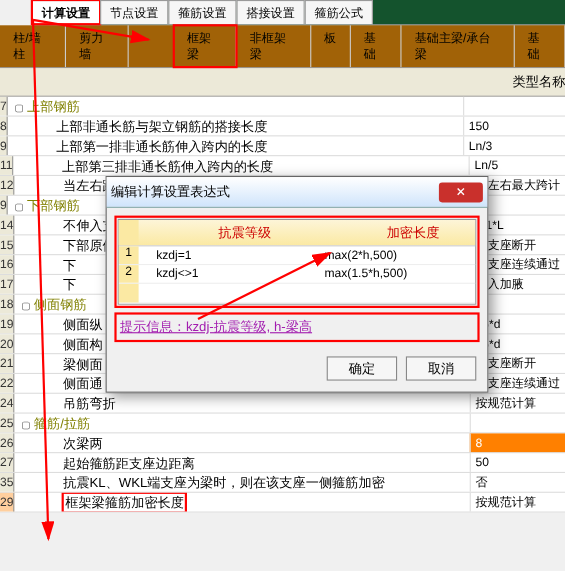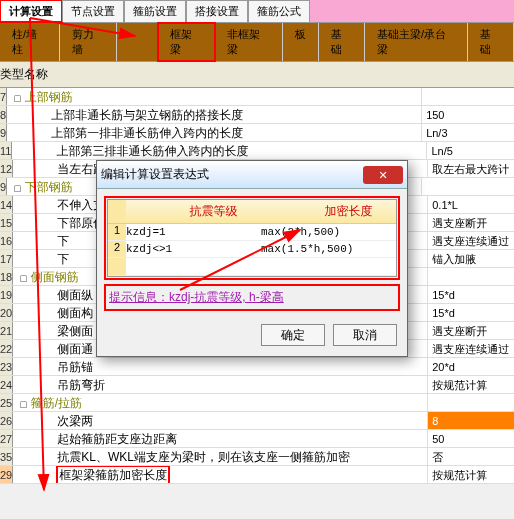--- a/index.html
+++ b/index.html
@@ -1,49 +1,49 @@
 <!DOCTYPE html>
 <html><head>
 <meta charset="utf-8">
 <style>
   * { margin: 0; padding: 0; box-sizing: border-box; }
   body { font-family: "Microsoft YaHei", SimSun, sans-serif; font-size: 12px; background: #f0f0f0; width: 514px; height: 519px; overflow: hidden; position: relative; }
-  .tabs { display: flex; background: #f9a8d4; border-bottom: 1px solid #999; }
+  .tabs { display: flex; background: #14532d; border-bottom: 1px solid #999; margin-left: 29px; }
   .tab { padding: 3px 8px; border: 1px solid #999; border-bottom: none; background: #f6f6f6; cursor: pointer; font-size: 11px; }
   .tab.active { background: #fff; font-weight: bold; }
   .tab.annot { outline: 2px solid red; outline-offset: -1px; }
   .subtabs { display: flex; background: #a16207; border-bottom: 1px solid #999; }
   .subtab { padding: 4px 12px; border-right: 1px solid #ccc; cursor: pointer; font-size: 11px; }
   .subtab.active { outline: 2px solid red; outline-offset: -1px; margin-left: 41px; }
-  .header-row { background: #ece9d8; text-align: left; padding: 4px 0; border-bottom: 1px solid #999; font-size: 12px; }
+  .header-row { background: #ece9d8; text-align: right; padding: 4px 0; border-bottom: 1px solid #999; font-size: 12px; }
   .tbl { display: block; background: #fff; }
   .trow { display: flex; border-bottom: 1px solid #ddd; height: 18px; line-height: 18px; }
   .rownum { width: 26px; text-align: center; background: #ece9d8; border-right: 1px solid #999; color: #333; font-size: 11px; }
   .rownum.hl { background: #ffcf9e; }
   .indent0 { padding-left: 6px; }
   .indent2 { padding-left: 44px; }
   .maincol { flex: 0 0 414px; overflow: hidden; white-space: nowrap; font-size: 12px; }
   .group { color: #808000; }
   .valcol { flex: 0 0 100px; border-left: 1px solid #ddd; padding-left: 4px; font-size:11px; overflow:hidden; white-space:nowrap;}
   .plus { color:#555; margin-right:3px; font-size:9px;}
   .annot-box { outline: 2px solid red; outline-offset: -1px; display: inline-block; padding: 0 2px;}
   .valcell-hl { background:#ff8000; color:#fff;}
   
-  .dialog { position:absolute; left:96px; top:160px; width:312px; background:#f0f0f0; border:1px solid #666; box-shadow: 4px 4px 12px rgba(0,0,0,.4); }
+  .dialog { position:absolute; left:96px; top:160px; width:348px; background:#f0f0f0; border:1px solid #666; box-shadow: 4px 4px 12px rgba(0,0,0,.4); }
   .dlg-title { height:28px; background:linear-gradient(#fff,#cfe4fb);display:flex;align-items:center;padding:0 4px; border-bottom:1px solid #8aa;}
   .dlg-title-text { font-size:12px; flex:1;}
   .dlg-close { width:40px; height:18px; background:#c9302c; color:#fff; text-align:center; border-radius:3px; font-size:11px; line-height:18px; cursor:pointer;}
   .dlg-body { padding:10px; }
   .dlg-grid { background:#fff; border:1px solid #999; outline:2px solid red; outline-offset:1px;}
   .dlg-grid-head { display:flex; background:linear-gradient(#fdf5d8,#fbe9a3); border-bottom:1px solid #ccc;gap:40px;}
   .dlg-h { flex:1; text-align:center; padding:3px 0; font-size:12px; color:#c00;}
   .dlg-hnum { width:18px; background:#fbe9a3;}
   .dlg-row { display:flex; border-bottom:1px solid #eee;}
   .dlg-num { width:18px; background:#fbe9a3; text-align:center; font-size:11px;}
-  .dlg-c { flex:1; padding:2px 0; font-family:Liberation Mono, monospace; font-size:11px;}
+  .dlg-c { flex:1; padding:2px 16px; font-family:Liberation Sans, sans-serif; font-size:11px;}
   .dlg-hint { margin-top:10px; font-size:12px; color:#a21caf; outline:2px solid red; outline-offset:1px; padding:2px 2px;text-decoration:underline;}
   .dlg-btns { display:flex; justify-content:flex-end; gap:8px; padding:6px 10px 10px 0;}
   .wbtn { width:64px; height:22px; border:1px solid #888; background:#f6f6f6; font-size:12px; cursor:pointer;}
   
   svg.ov { position:absolute; top:0; left:0; width:514px; height:519px; pointer-events:none;}
 </style>
 </head>
 <body>
 
 <div class="tabs">
@@ -136,25 +136,20 @@
     </div>
   <div class="trow">
       <div class="rownum">21</div>
       <div class="maincol indent2">梁侧面</div>
       <div class="valcol">遇支座断开</div>
     </div>
   <div class="trow">
       <div class="rownum">22</div>
       <div class="maincol indent2">侧面通</div>
       <div class="valcol">遇支座连续通过</div>
-    </div>
-  <div class="trow">
-      <div class="rownum">23</div>
-      <div class="maincol indent2">吊筋锚</div>
-      <div class="valcol">20*d</div>
     </div>
   <div class="trow">
       <div class="rownum">24</div>
       <div class="maincol indent2">吊筋弯折</div>
       <div class="valcol">按规范计算</div>
     </div>
   <div class="trow">
       <div class="rownum">25</div>
       <div class="maincol indent0 group"><span class="plus">▢</span><span>箍筋/拉筋</span></div>
       <div class="valcol"></div>

